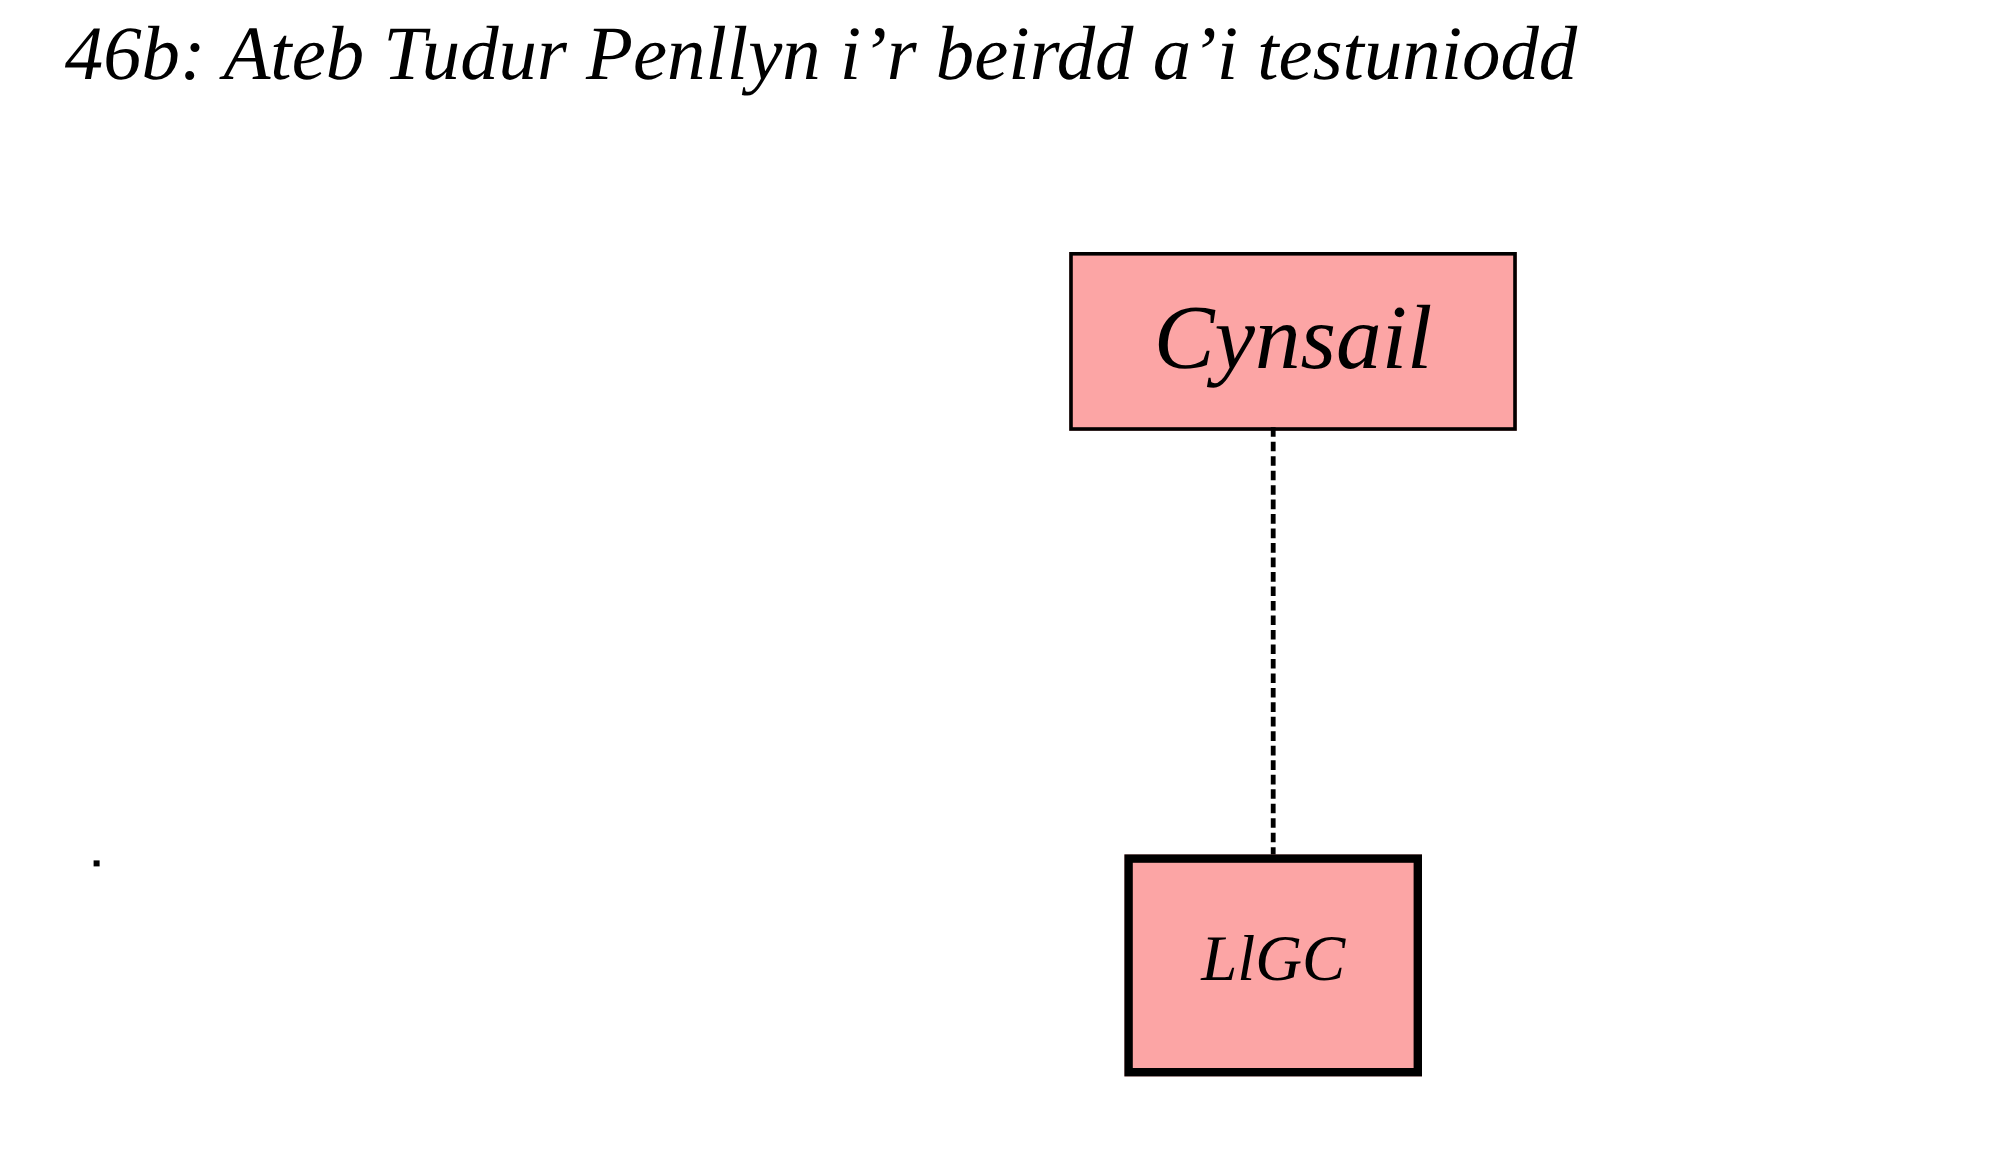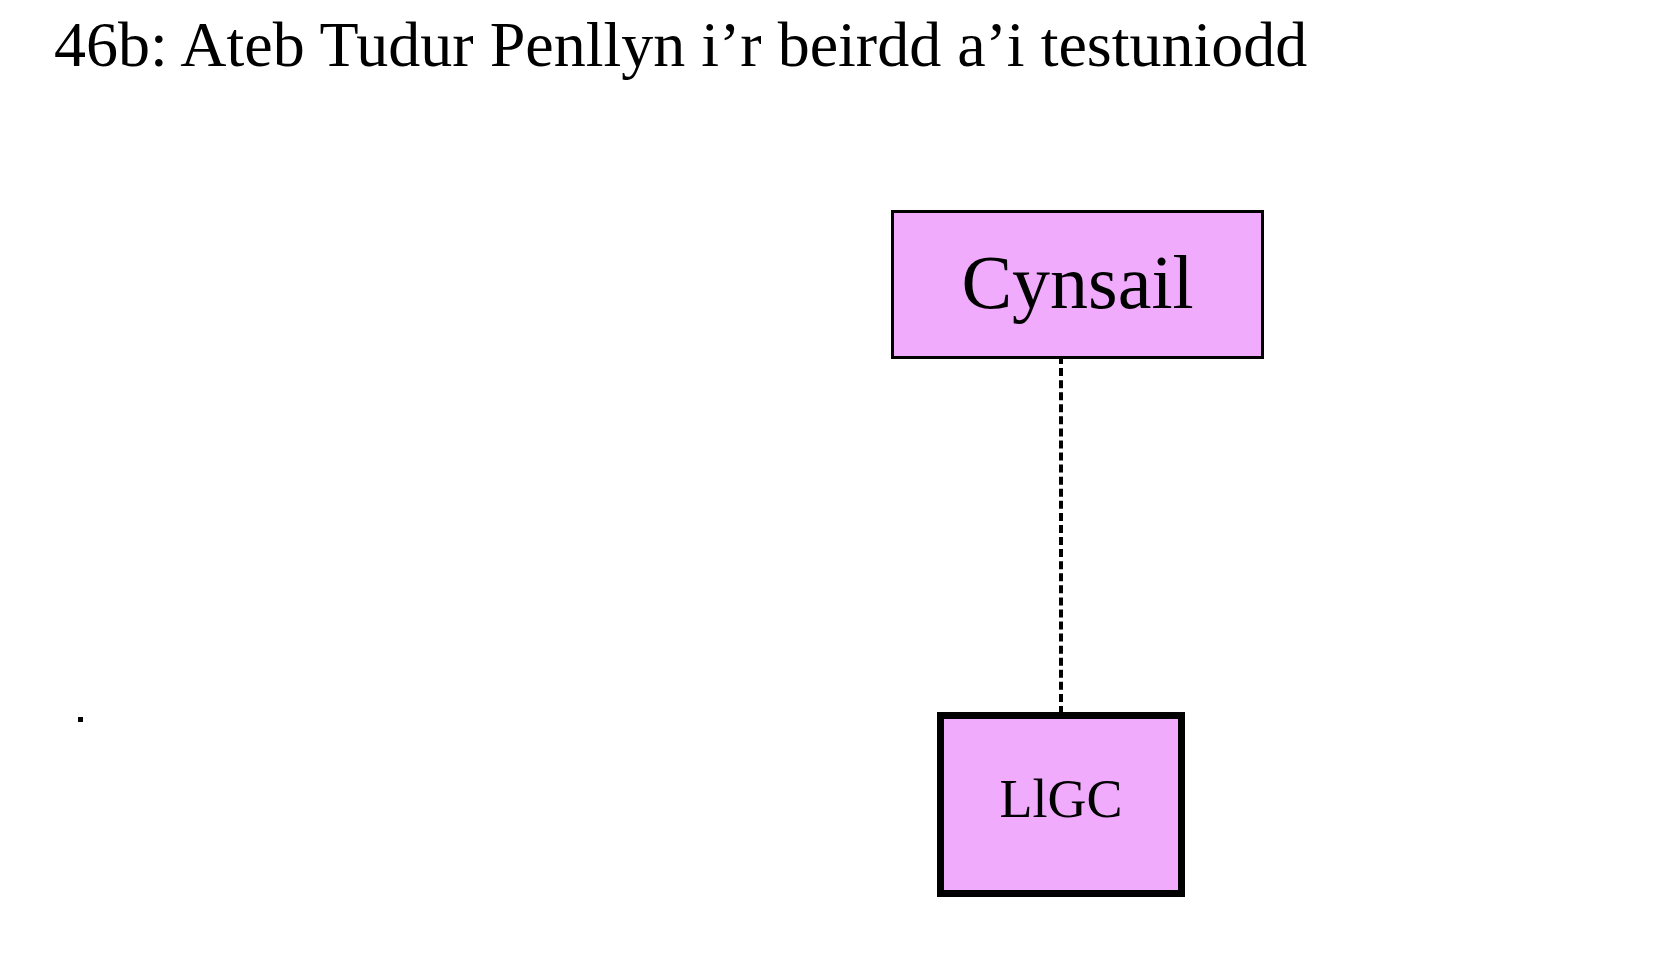--- a/index.html
+++ b/index.html
@@ -11,20 +11,21 @@
   body {
     font-family: "Liberation Serif", "DejaVu Serif", serif;
     color: #000000;
   }
   #canvas {
     position: relative;
     width: 1658px;
     height: 963px;
     background: #ffffff;
     overflow: hidden;
+    font-style: italic;
   }
 
   
   #diagram-title {
     position: absolute;
     left: 54px;
     top: 13px;
     width: 1580px;
     font-size: 64px;
     line-height: 1.0;
@@ -41,21 +42,21 @@
     top: 717px;
     width: 5px;
     height: 5px;
     background: #000000;
   }
 
   
   .node {
     position: absolute;
     box-sizing: border-box;
-    background: #f0abfc;
+    background: #fca5a5;
     display: flex;
     align-items: center;
     justify-content: center;
     text-align: center;
     color: #000000;
   }
 
   #node-cynsail {
     left: 891px;
     top: 210px;

